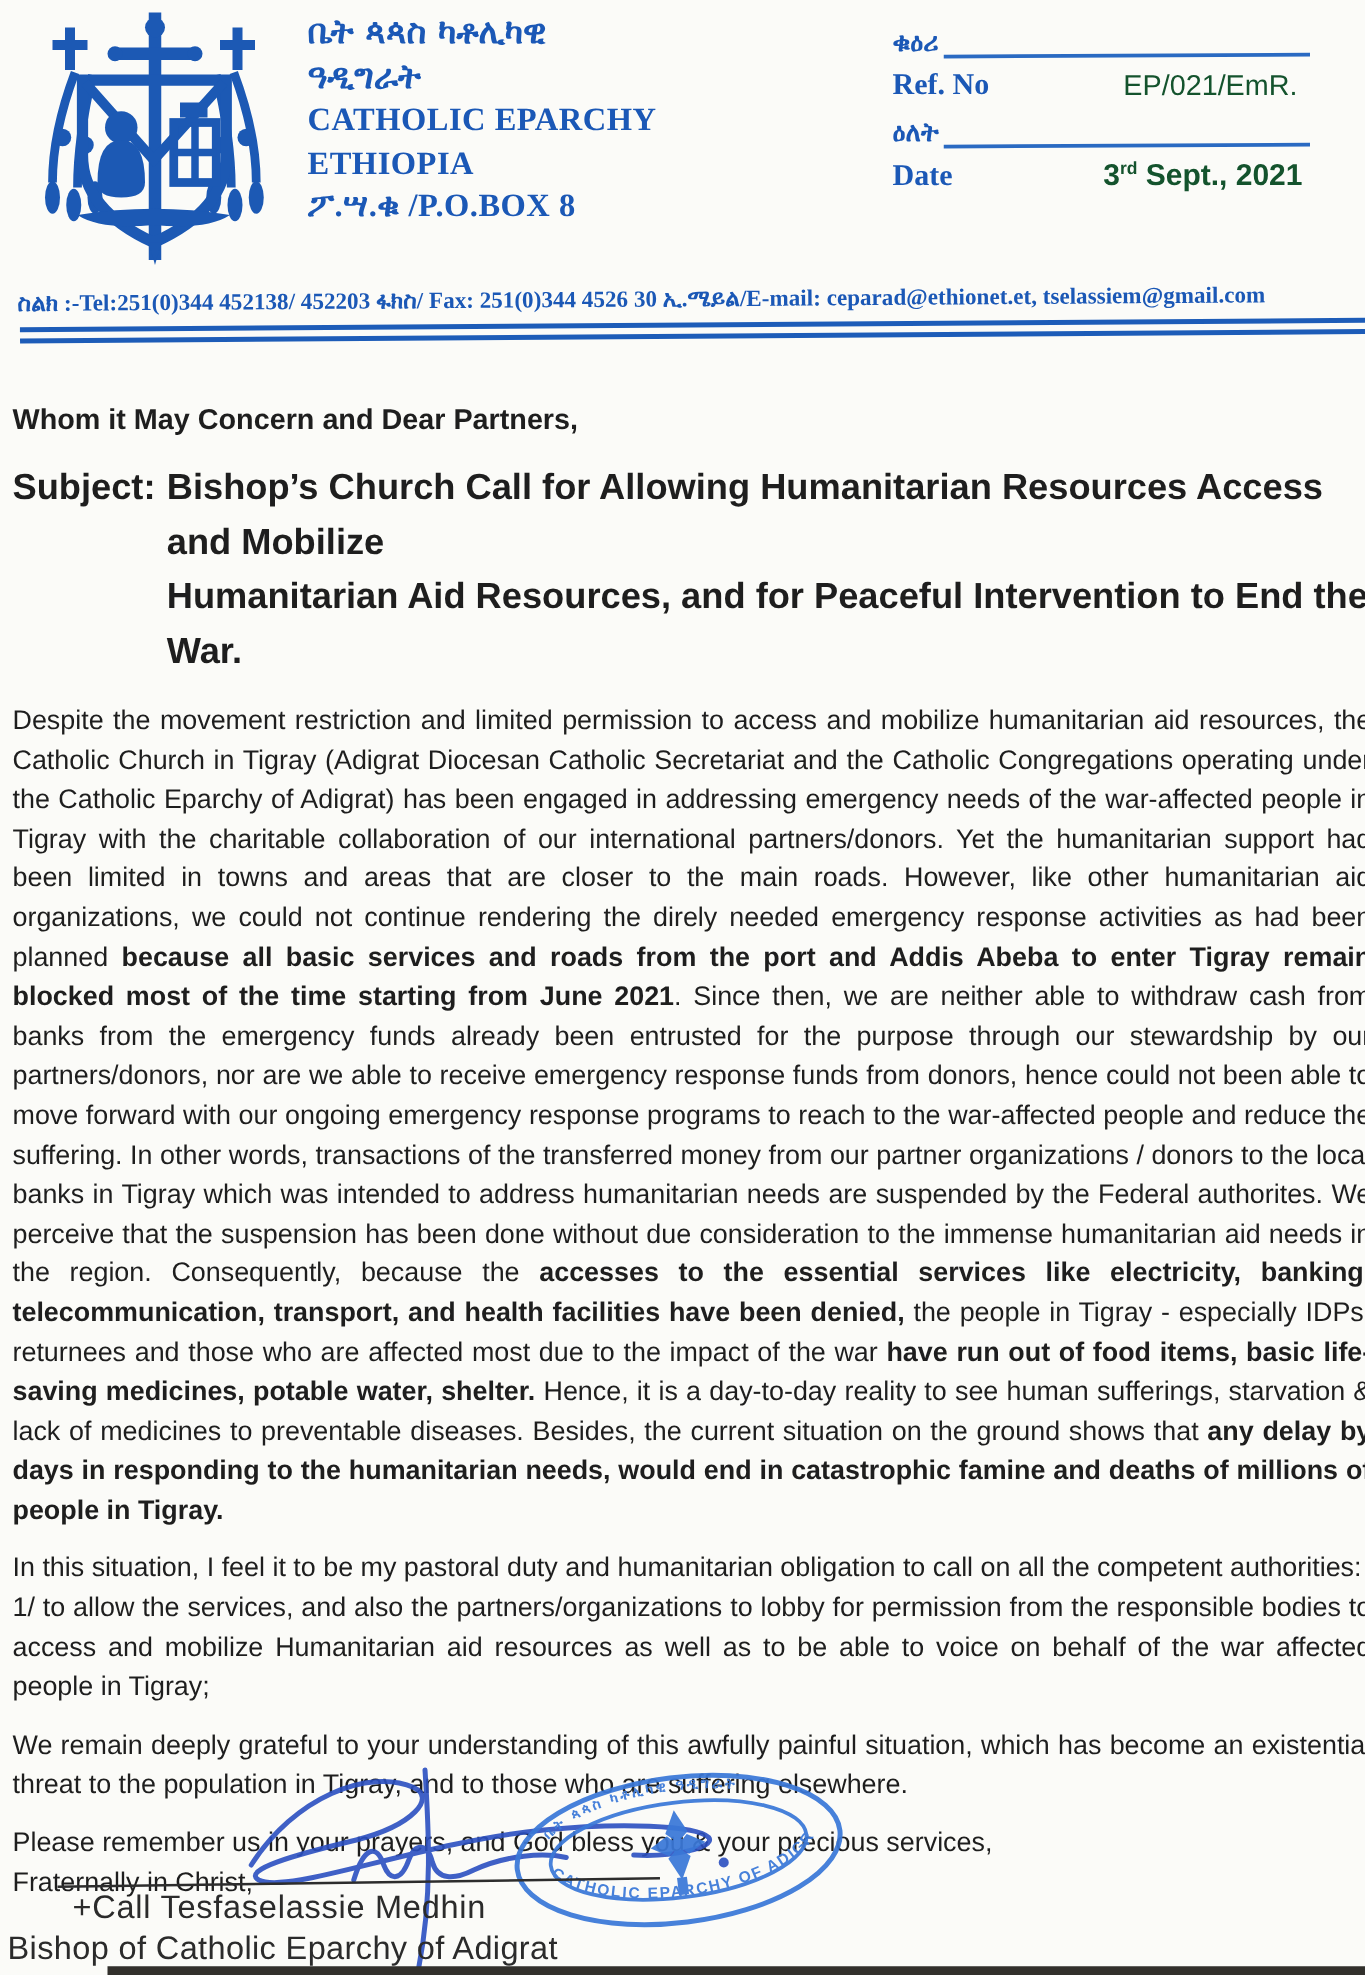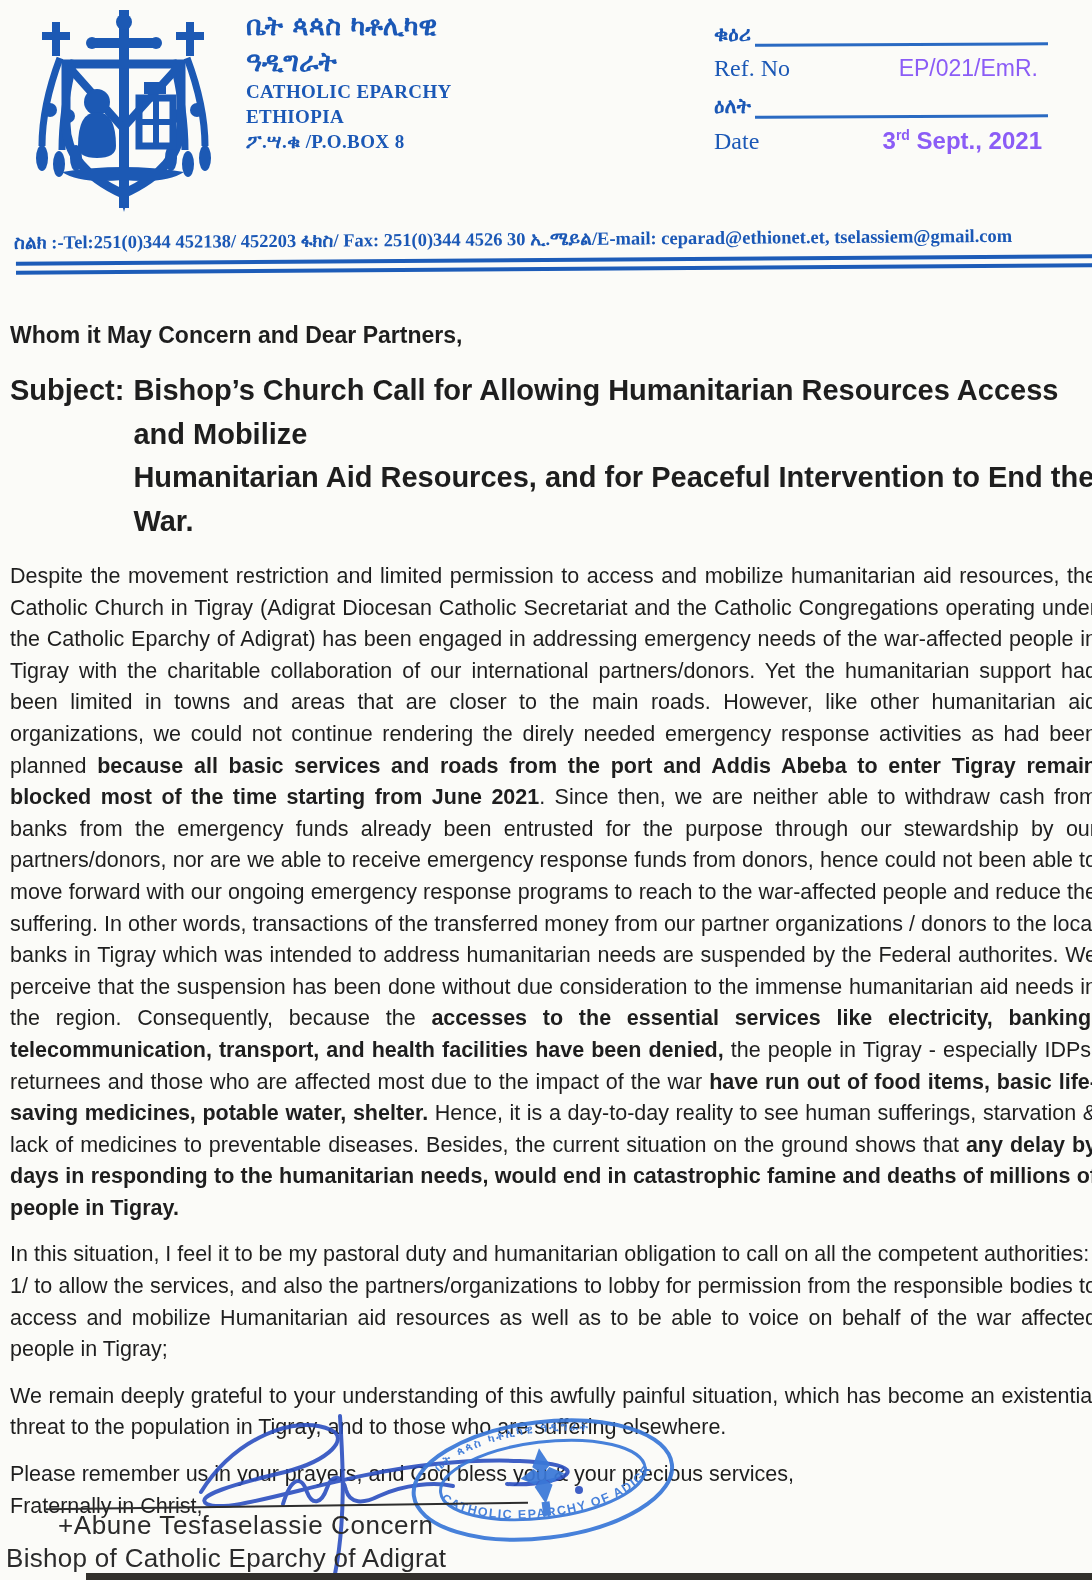--- a/index.html
+++ b/index.html
@@ -4,27 +4,27 @@
 <style>
   html,body{margin:0;padding:0;background:#9a9a9a;}
   .page{position:relative;width:1092px;height:1580px;margin:0 auto;background:#fbfbf8;
         font-family:"Liberation Sans",sans-serif;color:#1e1e1e;overflow:hidden;padding-left:17px;}
 
   
   .lh{color:#1b58b6;}
   .lh-logo{position:absolute;left:26px;top:6px;}
   .lh-center{position:absolute;left:246px;top:8px;line-height:1.32;}
   .amh{font-family:"DejaVu Sans",sans-serif;font-weight:bold;font-size:27px;color:#1b58b6;}
-  .orgline{font-family:"Liberation Serif",serif;font-weight:bold;font-size:19px;color:#1b58b6;letter-spacing:.4px;}
+  .orgline{font-family:"Liberation Serif",serif;font-weight:bold;font-size:26px;color:#1b58b6;letter-spacing:.4px;}
   .lh-right{position:absolute;left:714px;top:10px;width:334px;}
   .hdr-row{display:flex;align-items:flex-end;min-height:36px;}
   .amh-label{font-family:"DejaVu Sans",sans-serif;font-weight:bold;font-size:21px;color:#1b58b6;white-space:nowrap;}
-  .eng-label{font-family:"Liberation Serif",serif;font-weight:normal;font-size:24px;color:#1b58b6;}
+  .eng-label{font-family:"Liberation Serif",serif;font-weight:bold;font-size:24px;color:#1b58b6;}
   .fill-line{flex:1;border-bottom:3px solid #2a6ac2;margin-left:4px;transform:rotate(-.3deg);}
-  .typed{font-family:"Liberation Sans",sans-serif;color:#8b5cf6;}
+  .typed{font-family:"Liberation Sans",sans-serif;color:#14532d;}
   .ref-val{font-size:23px;margin:2px 10px 0 auto;}
   .date-val{font-size:24px;font-weight:bold;margin:2px 6px 0 auto;}
   .date-val sup{font-size:14px;}
   .contact{position:absolute;top:229px;left:14px;right:12px;transform:rotate(-.4deg);
            font-family:"Liberation Serif",serif;font-weight:bold;font-size:18.5px;color:#1b58b6;white-space:nowrap;}
   .rules{position:absolute;top:258px;left:16px;right:12px;transform:rotate(-.4deg);}
   .rule{height:4px;background:#1d5cb8;margin-bottom:5px;}
 
   
   .letter-body{position:absolute;top:294px;left:10px;right:12px;margin-top:20px;}
@@ -184,17 +184,17 @@
         <path d="M135,86 L144,68 L135,60 L126,68 Z"></path>
         <path d="M113,58 L127,50 L135,58 L127,66 Z"></path>
         <path d="M157,58 L143,50 L135,58 L143,66 Z"></path>
         <circle cx="135" cy="58" r="6"></circle>
         <rect x="131" y="84" width="8" height="14"></rect>
       </g>
     </g>
   </svg>
 
   <div class="sig-rule"></div>
-  <div class="signer-name">+Abune Tesfaselassie Concern</div>
+  <div class="signer-name">+Call Tesfaselassie Medhin</div>
   <div class="signer-title">Bishop of Catholic Eparchy of Adigrat</div>
 
   <div class="bottom-strip"></div>
 </div>
 
 </body></html>

